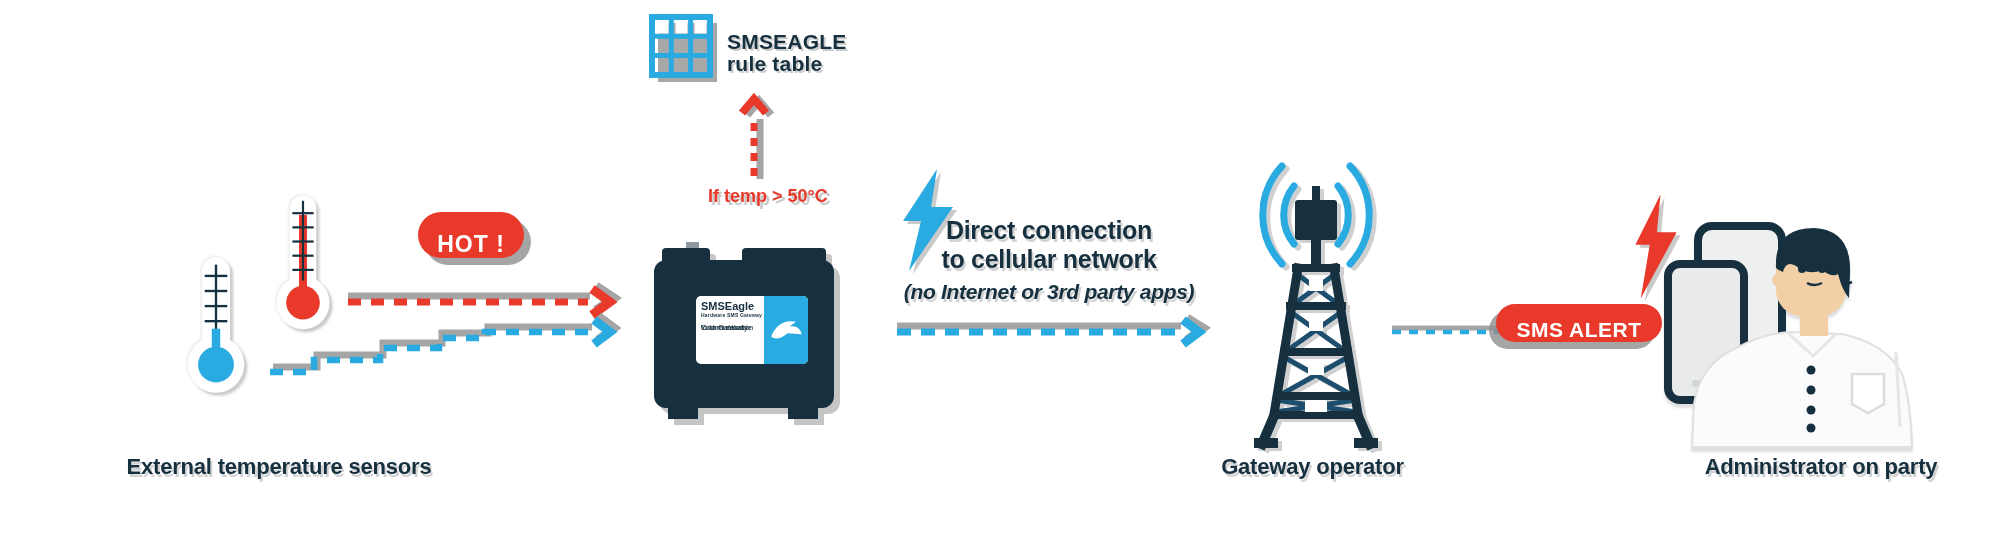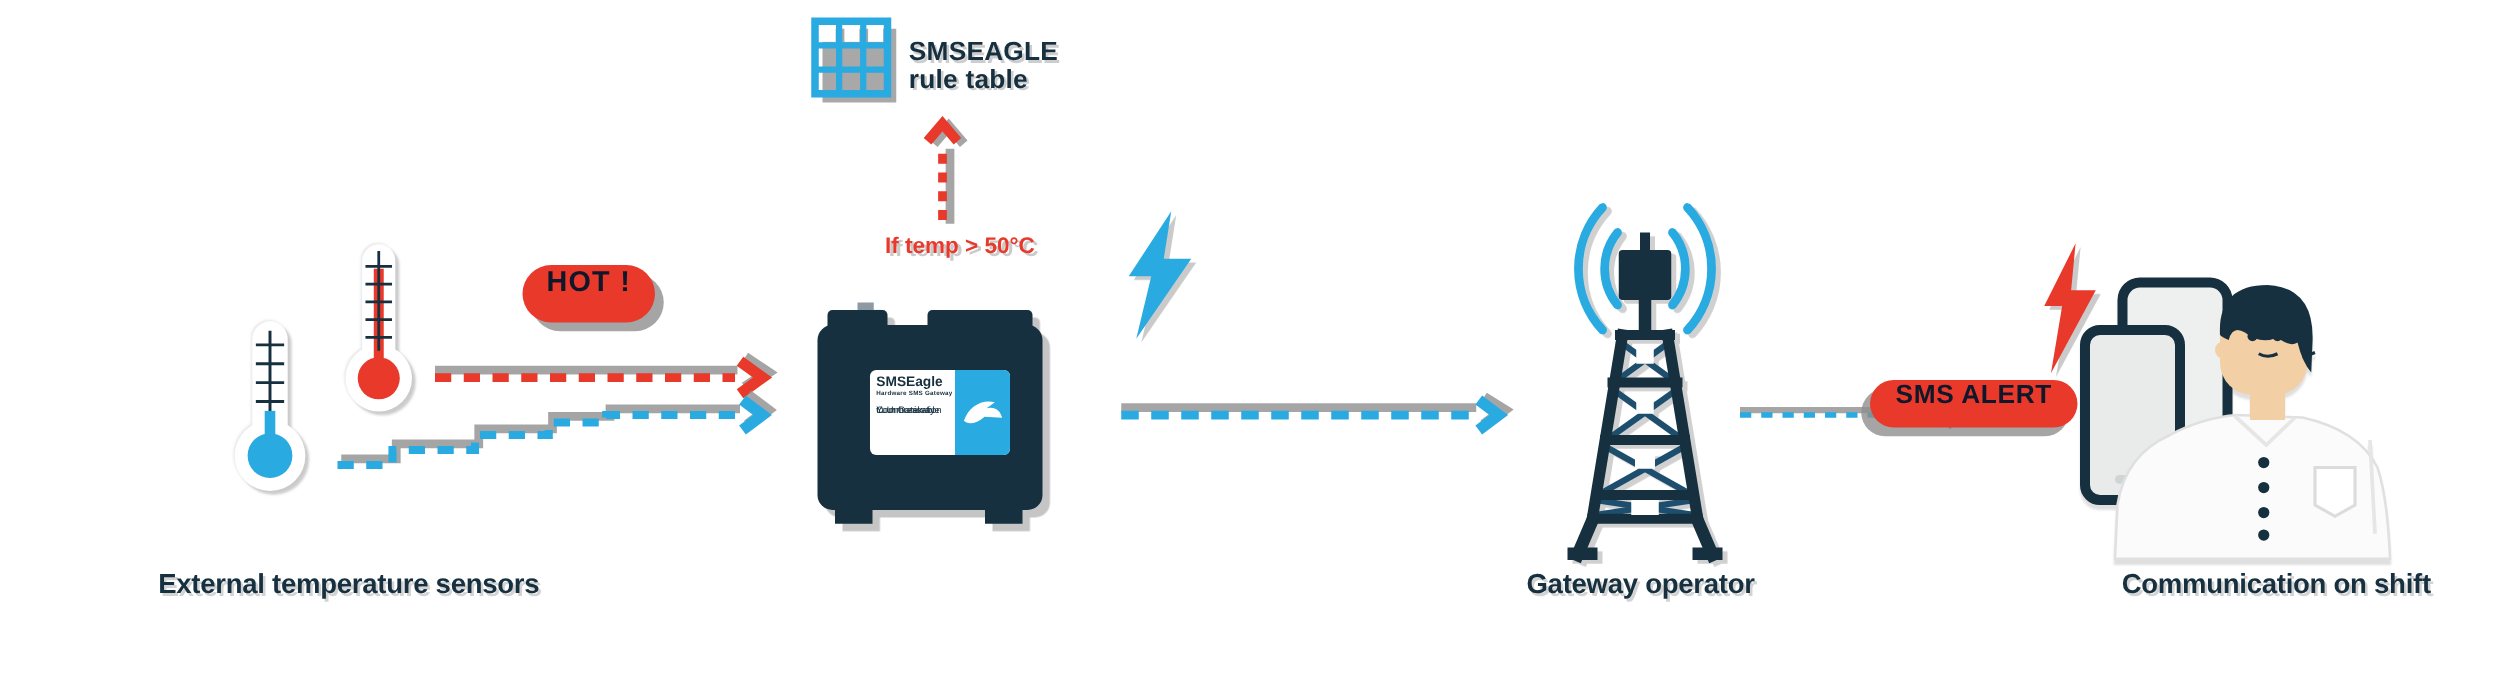--- a/index.html
+++ b/index.html
@@ -29,22 +29,22 @@
   .label-recipient{left:1690px;width:262px;}
 
   
   .thermo-cold{left:183px;top:250px;width:66px;height:148px;
     filter:drop-shadow(3px 3px 1px rgba(170,170,170,0.55)) drop-shadow(-1px -1px 1px rgba(205,205,205,0.5));}
   .thermo-hot{left:272px;top:185px;width:62px;height:160px;
     filter:drop-shadow(3px 3px 1px rgba(170,170,170,0.55)) drop-shadow(-1px -1px 1px rgba(205,205,205,0.5));}
 
   
   .pill{
-    position:absolute;display:flex;align-items:flex-start;justify-content:center;
-    background:var(--red);color:#0f172a;font-weight:700;white-space:nowrap;
+    position:absolute;display:flex;align-items:flex-end;justify-content:center;
+    background:var(--red);color:#ffffff;font-weight:700;white-space:nowrap;
   }
   .hot-badge{left:418px;top:212px;width:106px;height:46px;border-radius:23px;
     font-size:23px;letter-spacing:1px;box-shadow:7px 7px 0 var(--shadow);}
   .sms-badge{left:1496px;top:304px;width:166px;height:38px;border-radius:22px;
     font-size:21px;letter-spacing:0.5px;box-shadow:-7px 7px 0 var(--shadow);z-index:5;}
 
   
   .arrow{position:absolute;overflow:visible;}
   .arrow-hot{left:344px;top:286px;width:276px;height:32px;}
   .arrow-cold{left:262px;top:316px;width:362px;height:70px;}
@@ -196,20 +196,25 @@
         </svg>
       </div>
     </div>
   </div>
 
 
   <svg class="arrow bolt-blue" viewBox="0 0 62 108">
     <path d="M40 2 L6 54 L24 54 L12 104 L56 40 L34 40 Z" fill="#29abe2"></path>
   </svg>
 
+  <div class="connection-text">
+    <div class="connection-line">Direct connection</div>
+    <div class="connection-line">to cellular network</div>
+    <div class="connection-note">(no Internet or 3rd party apps)</div>
+  </div>
 
   <svg class="arrow arrow-mid" viewBox="0 0 320 30">
     <line x1="4" y1="8" x2="288" y2="8" stroke="#8f8f8f" stroke-width="7" opacity="0.8"></line>
     <path d="M294 0 L310 10 L294 22" stroke="#8f8f8f" stroke-width="9" fill="none" opacity="0.8"></path>
     <line x1="4" y1="14" x2="286" y2="14" stroke="#29abe2" stroke-width="7" stroke-dasharray="14 10"></line>
     <path d="M290 2 L306 14 L290 26" stroke="#29abe2" stroke-width="9" fill="none"></path>
   </svg>
 
   <svg class="arrow tower" viewBox="0 0 156 290">
     <g stroke="#29abe2" stroke-width="7" fill="none" stroke-linecap="round">
@@ -296,15 +301,15 @@
       <circle cx="149" cy="188" r="4.5" fill="#16303f"></circle>
       <circle cx="149" cy="206" r="4.5" fill="#16303f"></circle>
       <path d="M190 152 L222 152 L222 182 L206 191 L190 182 Z" fill="#ffffff" stroke="#dcdcdc" stroke-width="2.5"></path>
     </g>
   </svg>
 
   <div class="pill sms-badge">
     <span>SMS ALERT</span>
   </div>
 
-  <div class="section-label label-recipient">Communication on shift</div>
+  <div class="section-label label-recipient">Administrator on party</div>
 
 </div>
 
 </body></html>

